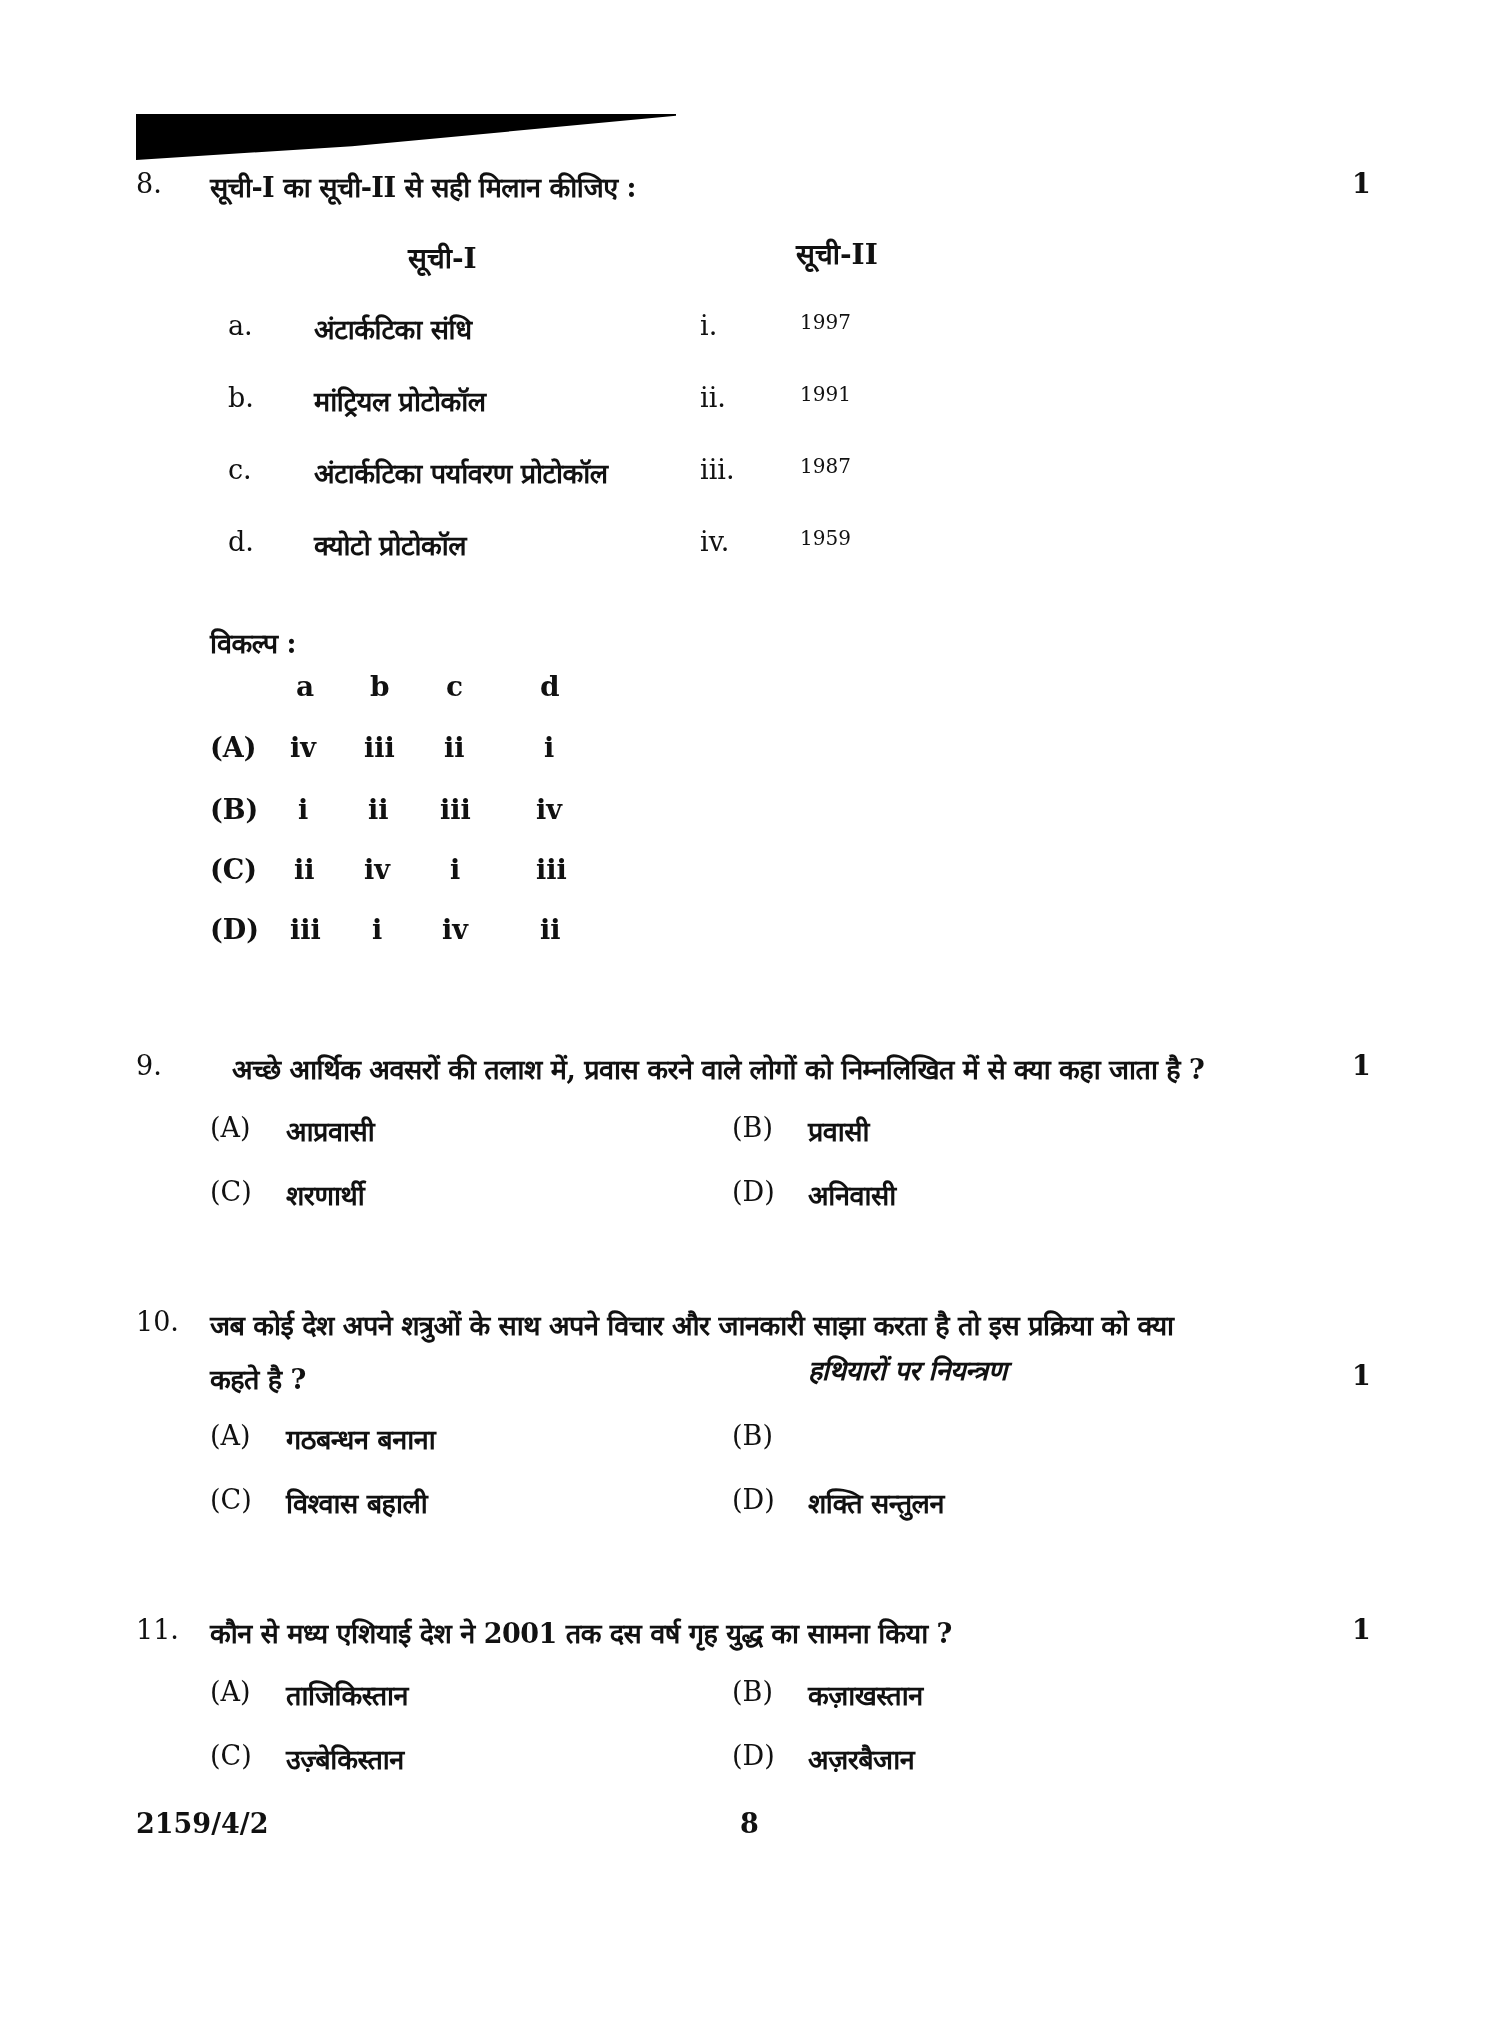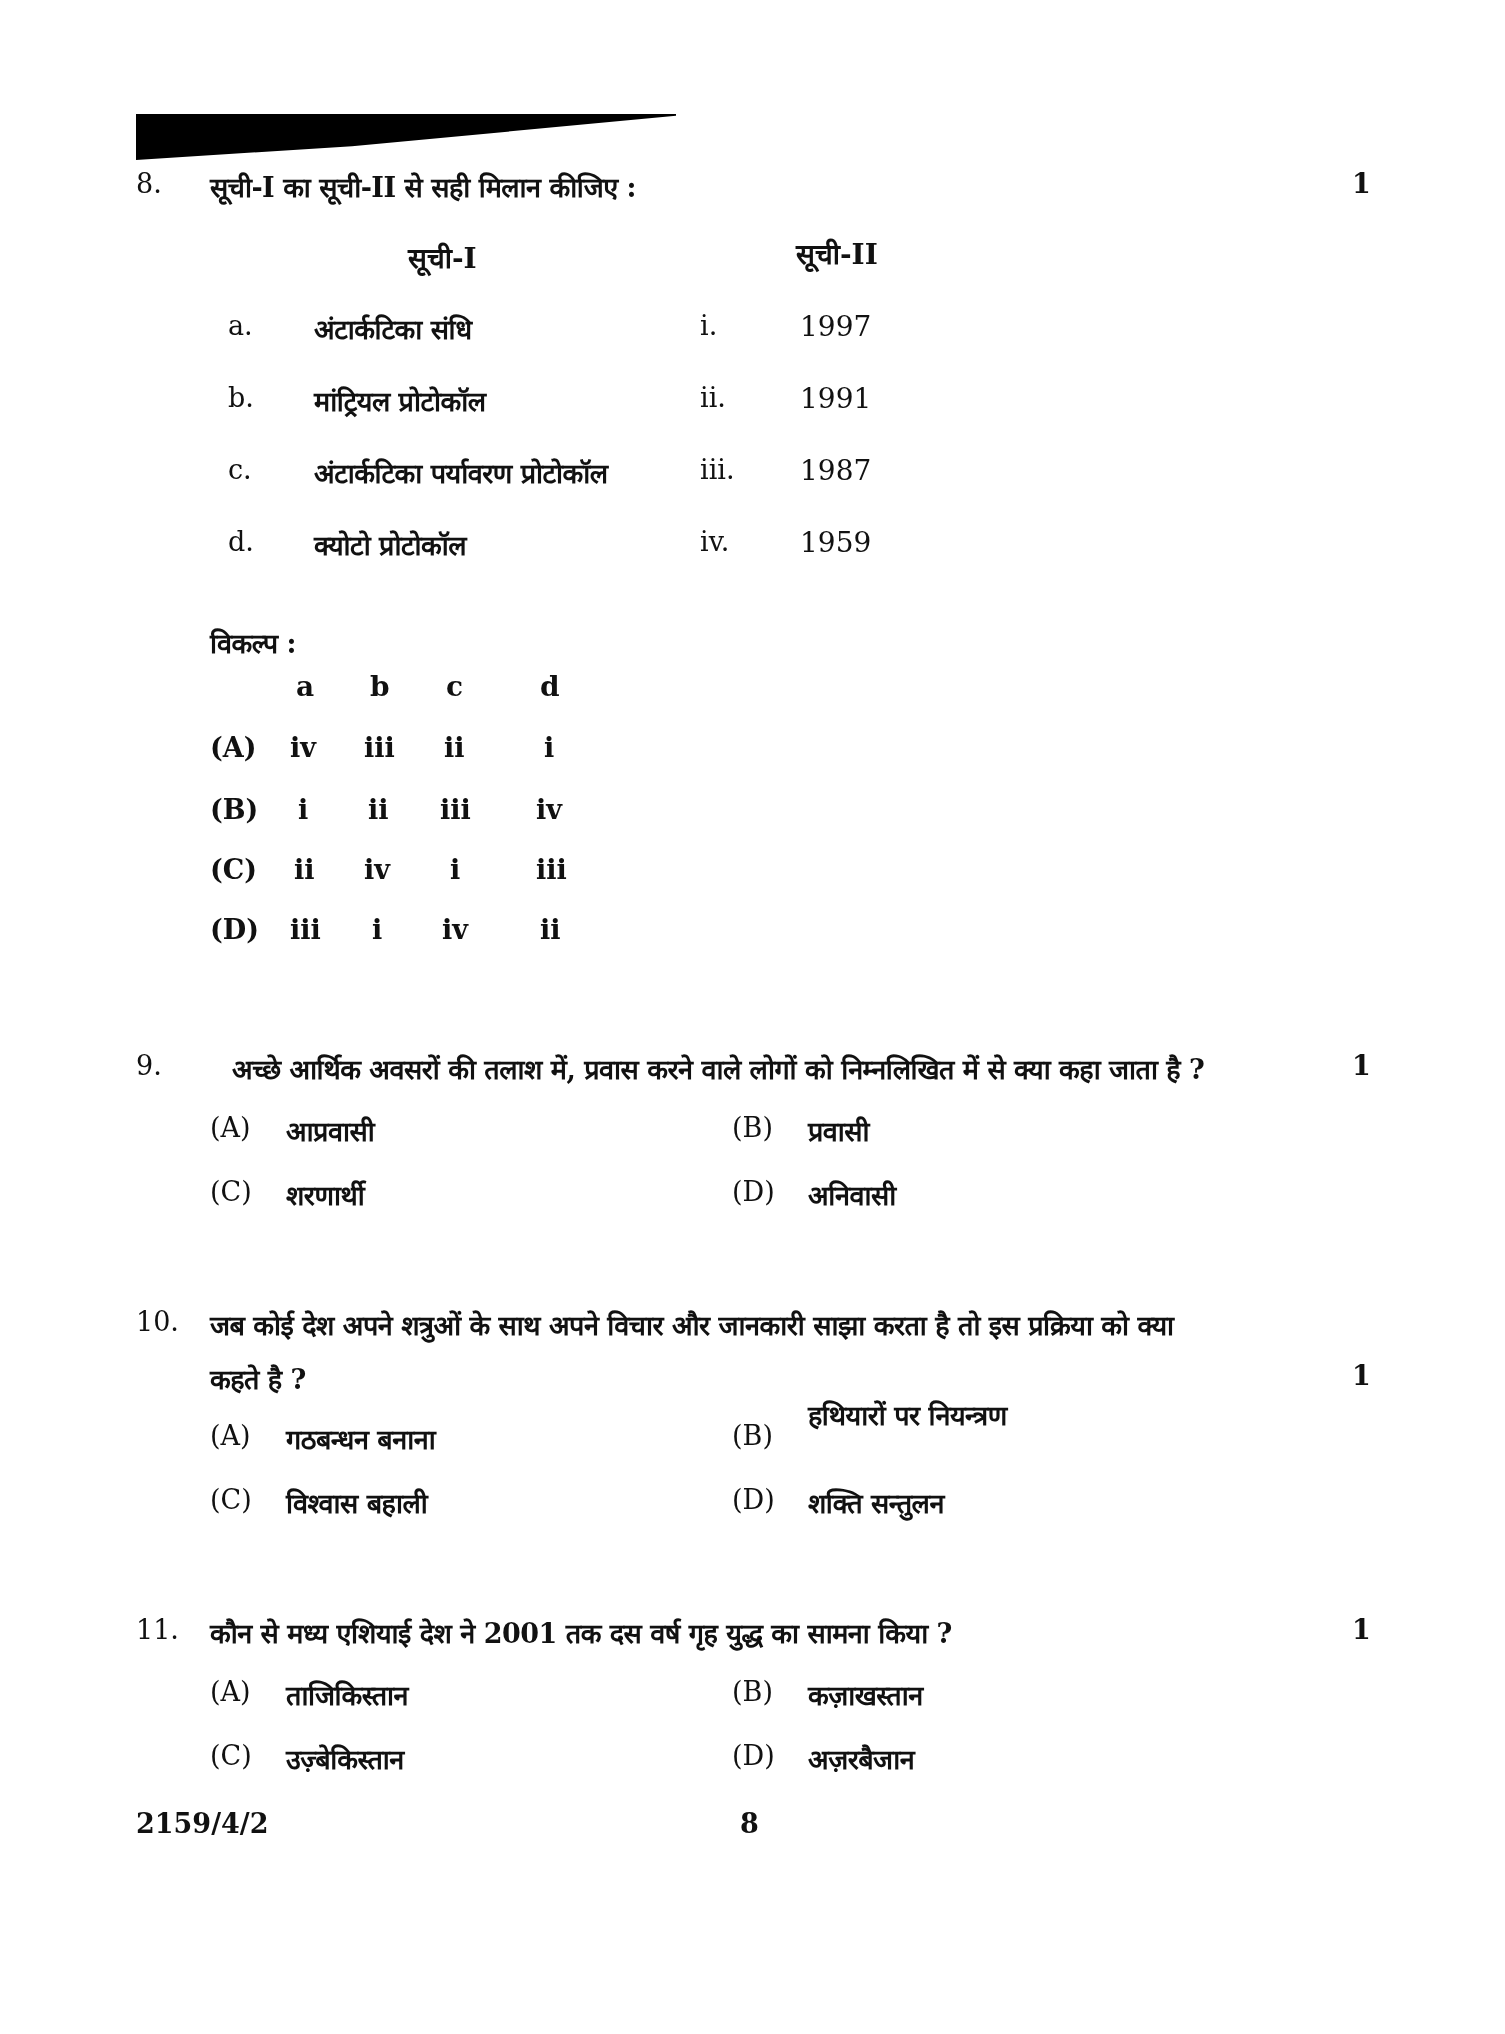--- a/index.html
+++ b/index.html
@@ -13,21 +13,21 @@
     background: #000;
     clip-path: polygon(0 0, 100% 0, 100% 4%, 40% 70%, 0 100%);
   }
   .abs { position: absolute; }
   .qnum { font-size: 27px; }
   .qtext { font-size: 27px; font-weight: bold; letter-spacing: -0.5px; }
   .marks { font-size: 27px; font-weight: bold; }
   .hdr { font-size: 28px; font-weight: bold; }
   .item { font-size: 27px; }
   .dev { font-weight: bold; font-size: 27px; letter-spacing: -0.5px; text-align: center; }
-  .num { font-size: 28px; }
+  .num { font-size: 20px; }
   .opt-lbl { font-size: 27px; }
   .grid-hdr { font-size: 28px; font-weight: bold; }
   .grid-cell { font-size: 27px; font-weight: bold; }
   .footer { font-size: 27px; font-weight: bold; }
 </style>
 </head>
 <body>
 
 <div class="redact"></div>
 
@@ -129,21 +129,21 @@
   <span class="abs qtext" style="left:210px;top:1306px;">जब कोई देश अपने शत्रुओं के साथ अपने विचार और जानकारी साझा करता है तो इस प्रक्रिया को क्या</span>
   <span class="abs qtext" style="left:210px;top:1360px;">कहते है ?</span>
   <span class="abs marks" style="left:1352px;top:1360px;">1</span>
 
   <div>
     <span class="abs opt-lbl" style="left:210px;top:1420px;">(A)</span>
     <span class="abs dev" style="left:286px;top:1420px;">गठबन्धन बनाना</span>
   </div>
   <div>
     <span class="abs opt-lbl" style="left:732px;top:1420px;">(B)</span>
-    <span class="abs dev" style="left:808px;top:1396px;">हथियारों पर नियन्त्रण</span>
+    <span class="abs dev" style="left:808px;top:1351px;font-style:italic;">हथियारों पर नियन्त्रण</span>
   </div>
   <div>
     <span class="abs opt-lbl" style="left:210px;top:1484px;">(C)</span>
     <span class="abs dev" style="left:286px;top:1484px;">विश्वास बहाली</span>
   </div>
   <div>
     <span class="abs opt-lbl" style="left:732px;top:1484px;">(D)</span>
     <span class="abs dev" style="left:808px;top:1484px;">शक्ति सन्तुलन</span>
   </div>
 </div>

